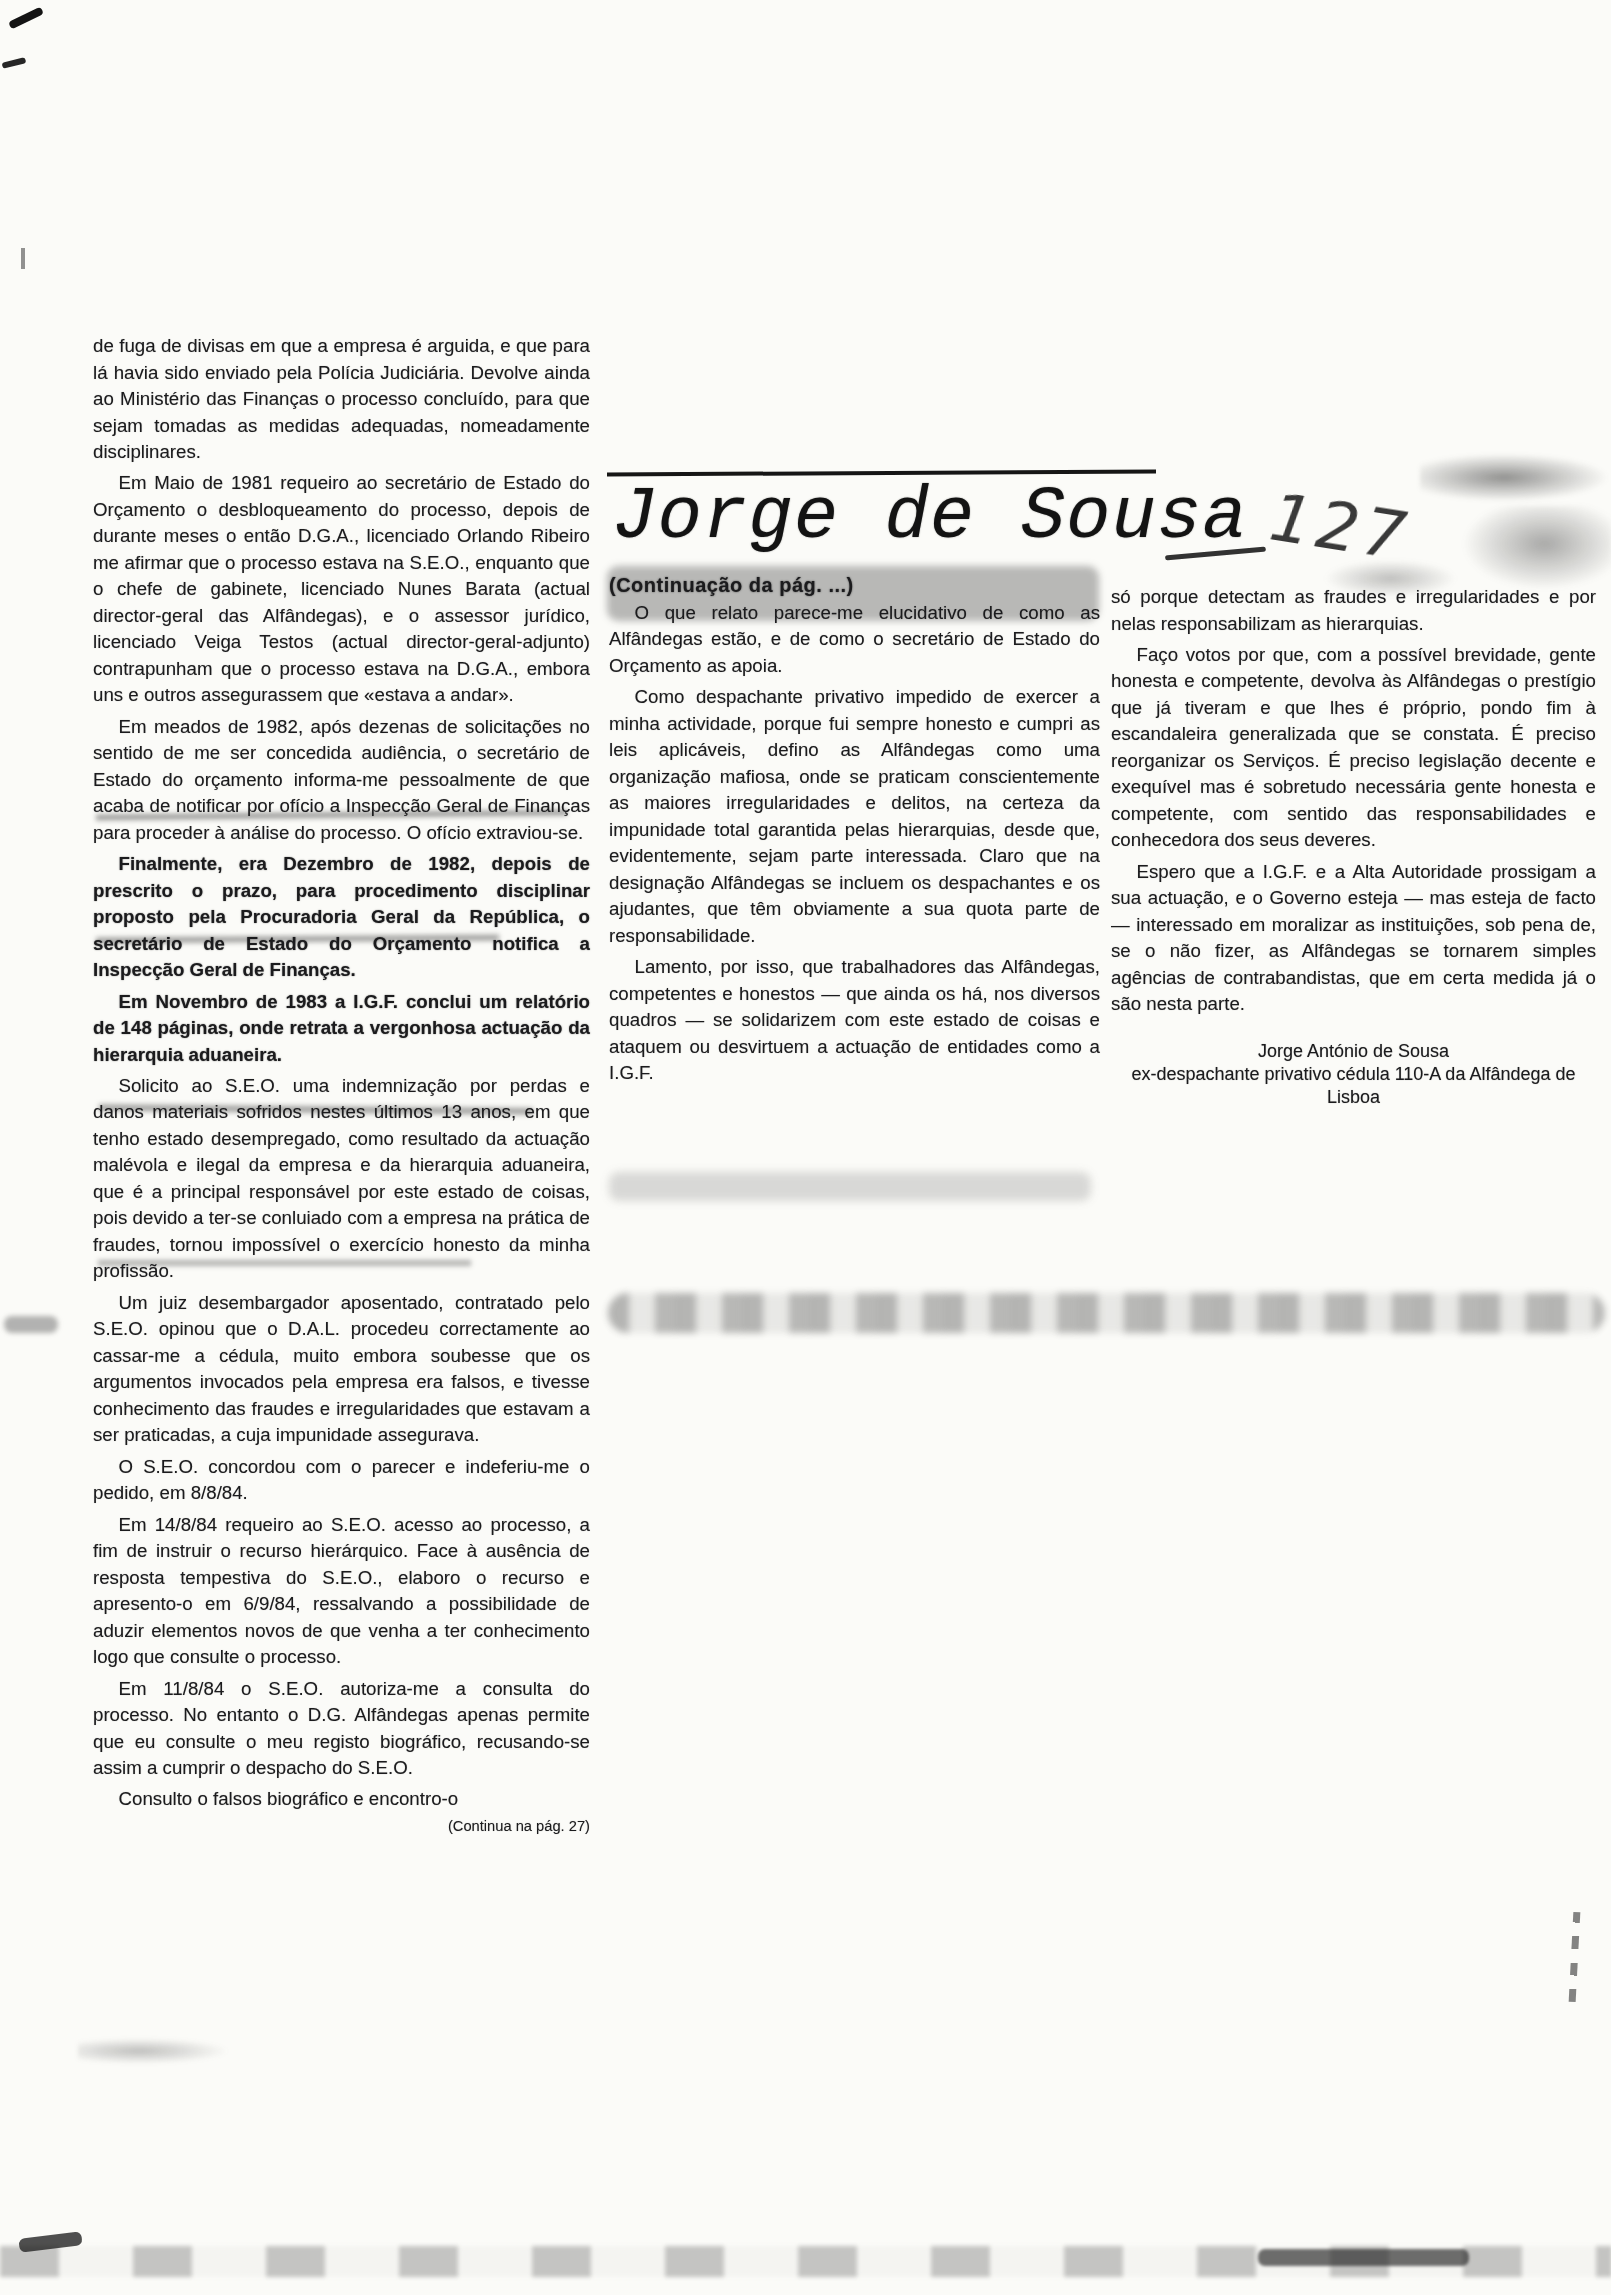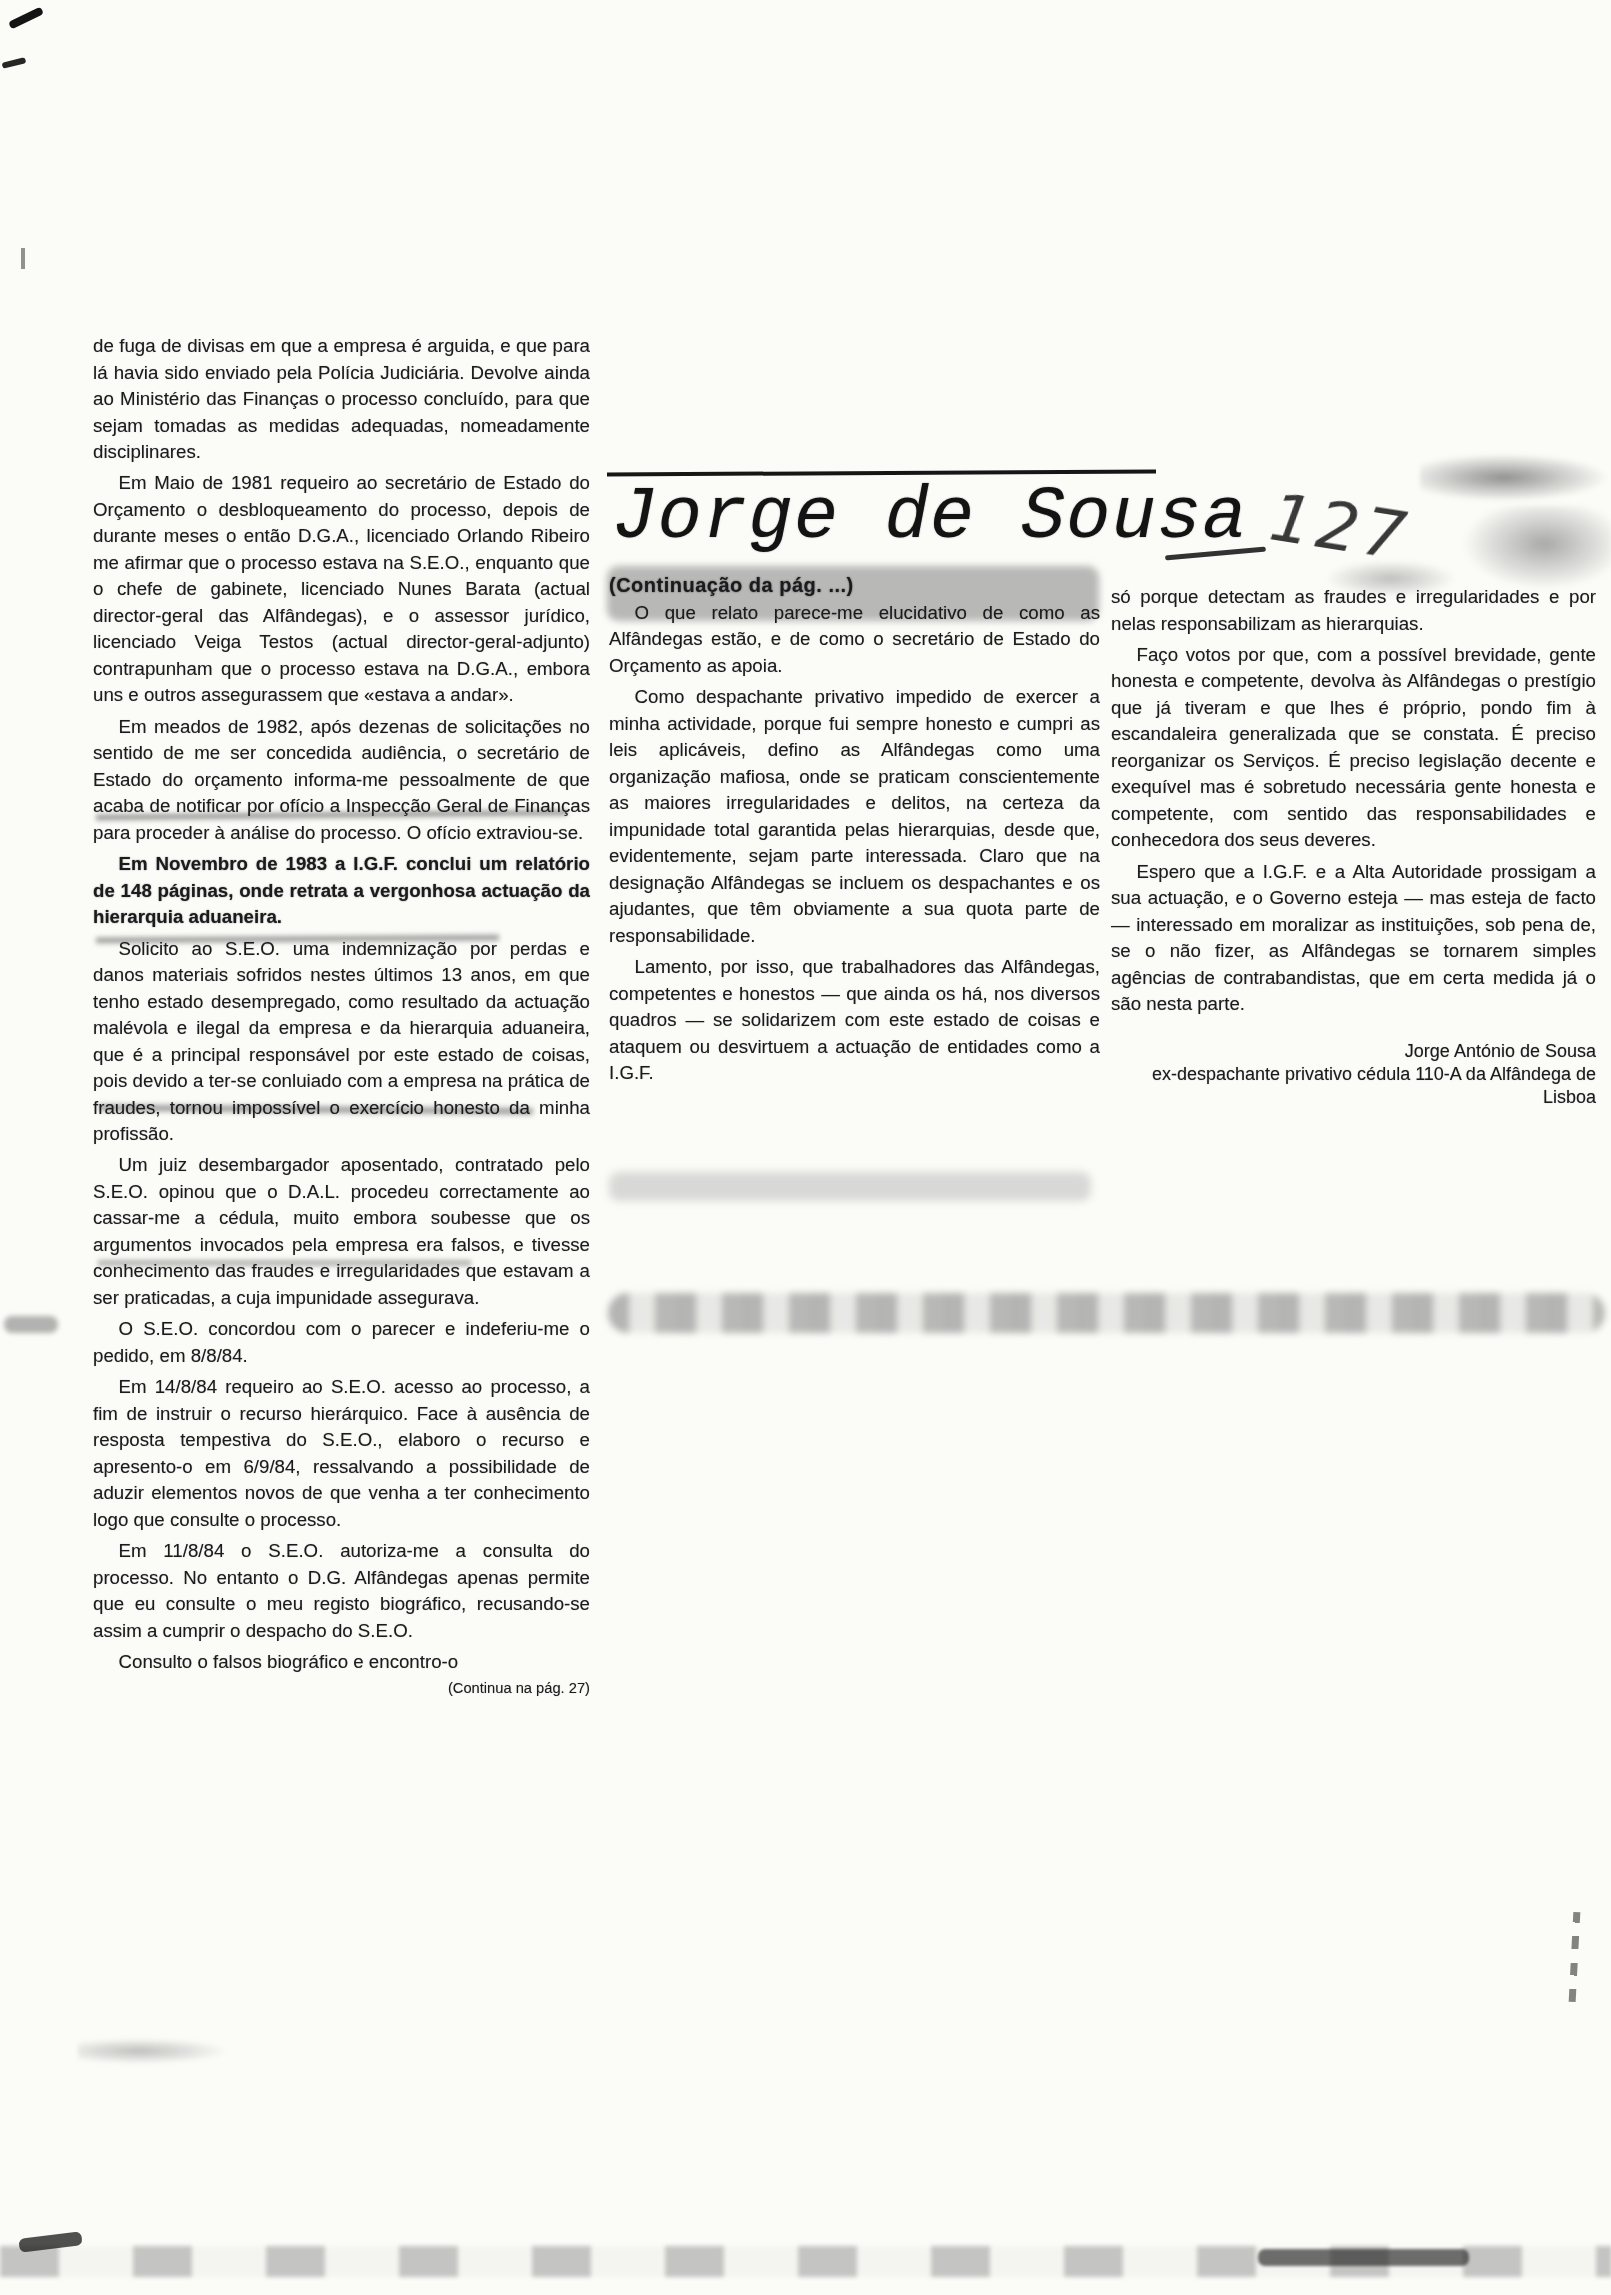--- a/index.html
+++ b/index.html
@@ -95,21 +95,21 @@
     opacity: 0.88;
     filter: blur(0.2px);
   }
 
   
   .signature { margin-top: 22.6px; }
   .signature p {
     margin: 0;
     font-size: 18px;
     line-height: 23px;
-    text-align: right;
+    text-align: center;
     text-shadow: 0 0 1px rgba(25,25,25,0.4);
   }
 
   
   .artifact { position: absolute; pointer-events: none; }
 
   .mark-tl-1 { left: 7.9px; top: 13.8px; width: 36px; height: 7.9px; background: #141414; transform: rotate(-26deg); border-radius: 3.9px; }
   .mark-tl-2 { left: 2px;  top: 60px; width: 23.6px; height: 6.4px; background: #262626; transform: rotate(-14deg); border-radius: 2.9px; }
   .mark-tl-3 { left: 20.6px; top: 248px; width: 4.4px;  height: 20.6px; background: #3a3a3a; opacity: 0.55; }
 
@@ -183,20 +183,21 @@
 
   <div class="headline-rule"></div>
   <h1 class="headline">Jorge de Sousa</h1>
   <div class="hand-dash"></div>
   <div class="handwritten">127</div>
 
   <div class="col left-col">
     <p class="para no-indent">de fuga de divisas em que a empresa é arguida, e que para lá havia sido enviado pela Polícia Judiciária. Devolve ainda ao Ministério das Finanças o processo concluído, para que sejam tomadas as medidas adequadas, nomeadamente disciplinares.</p>
     <p class="para">Em Maio de 1981 requeiro ao secretário de Estado do Orçamento o desbloqueamento do processo, depois de durante meses o então D.G.A., licenciado Orlando Ribeiro me afirmar que o processo estava na S.E.O., enquanto que o chefe de gabinete, licenciado Nunes Barata (actual director-geral das Alfândegas), e o assessor jurídico, licenciado Veiga Testos (actual director-geral-adjunto) contrapunham que o processo estava na D.G.A., embora uns e outros assegurassem que «estava a andar».</p>
     <p class="para">Em meados de 1982, após dezenas de solicitações no sentido de me ser concedida audiência, o secretário de Estado do orçamento informa-me pessoalmente de que acaba de notificar por ofício a Inspecção Geral de Finanças para proceder à análise do processo. O ofício extraviou-se.</p>
+    <p class="para heavy">Finalmente, era Dezembro de 1982, depois de prescrito o prazo, para procedimento disciplinar proposto pela Procuradoria Geral da República, o secretário de Estado do Orçamento notifica a Inspecção Geral de Finanças.</p>
     <p class="para heavy">Em Novembro de 1983 a I.G.F. conclui um relatório de 148 páginas, onde retrata a vergonhosa actuação da hierarquia aduaneira.</p>
     <p class="para">Solicito ao S.E.O. uma indemnização por perdas e danos materiais sofridos nestes últimos 13 anos, em que tenho estado desempregado, como resultado da actuação malévola e ilegal da empresa e da hierarquia aduaneira, que é a principal responsável por este estado de coisas, pois devido a ter-se conluiado com a empresa na prática de fraudes, tornou impossível o exercício honesto da minha profissão.</p>
     <p class="para">Um juiz desembargador aposentado, contratado pelo S.E.O. opinou que o D.A.L. procedeu correctamente ao cassar-me a cédula, muito embora soubesse que os argumentos invocados pela empresa era falsos, e tivesse conhecimento das fraudes e irregularidades que estavam a ser praticadas, a cuja impunidade assegurava.</p>
     <p class="para">O S.E.O. concordou com o parecer e indeferiu-me o pedido, em 8/8/84.</p>
     <p class="para">Em 14/8/84 requeiro ao S.E.O. acesso ao processo, a fim de instruir o recurso hierárquico. Face à ausência de resposta tempestiva do S.E.O., elaboro o recurso e apresento-o em 6/9/84, ressalvando a possibilidade de aduzir elementos novos de que venha a ter conhecimento logo que consulte o processo.</p>
     <p class="para">Em 11/8/84 o S.E.O. autoriza-me a consulta do processo. No entanto o D.G. Alfândegas apenas permite que eu consulte o meu registo biográfico, recusando-se assim a cumprir o despacho do S.E.O.</p>
     <p class="para">Consulto o falsos biográfico e encontro-o</p>
     <p class="continua">(Continua na pág. 27)</p>
   </div>
 

